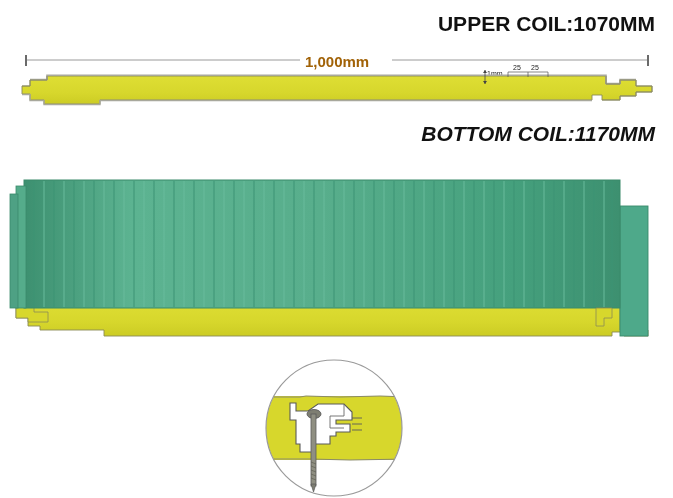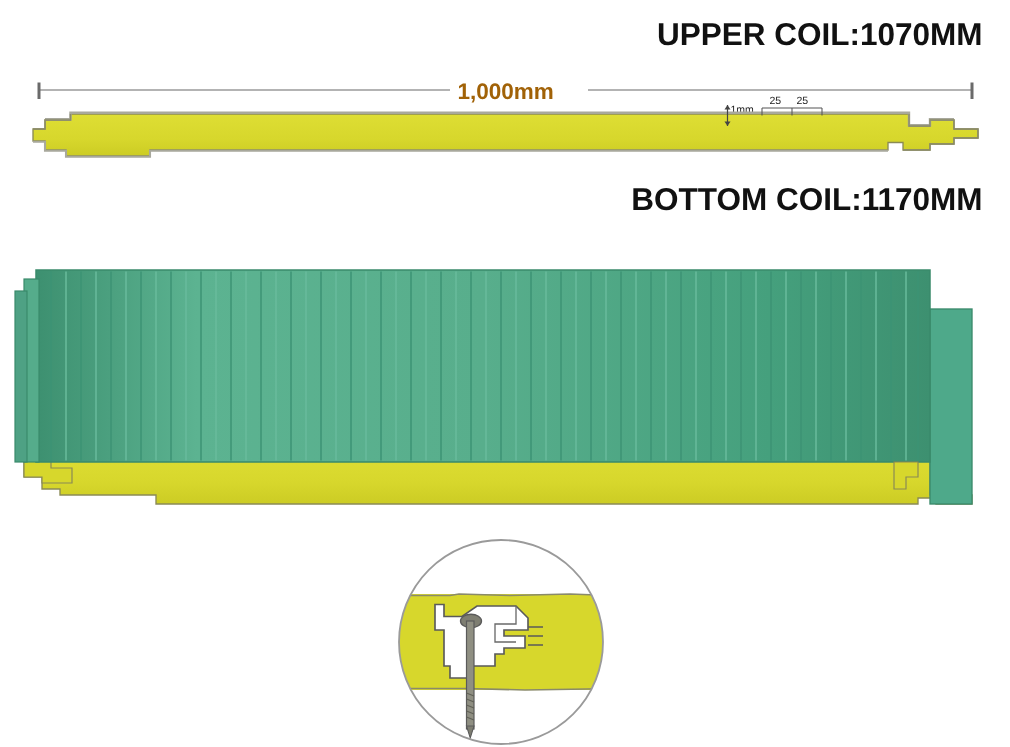--- a/index.html
+++ b/index.html
@@ -12,21 +12,21 @@
   }
   .stage{position:absolute;left:0;top:0;width:673px;height:384px;}
   .label{
     position:absolute;
     font-weight:bold;
     color:#111111;
     white-space:nowrap;
     letter-spacing:0px;
   }
   #upper-coil-label{right:18px;top:12px;font-size:21px;}
-  #bottom-coil-label{right:18px;top:122px;font-size:21px;}
+  #bottom-coil-label{right:18px;top:122px;font-size:21px;font-style:italic;}
   #width-dim-label{
     left:305px;top:53px;font-size:15px;font-weight:bold;color:#a16207;
   }
   .tiny{
     position:absolute;font-size:7px;color:#222;font-weight:normal;
     white-space:nowrap;
   }
   #thk-label{left:487px;top:70px;}
   #seg1-label{left:513px;top:64px;}
   #seg2-label{left:531px;top:64px;}

